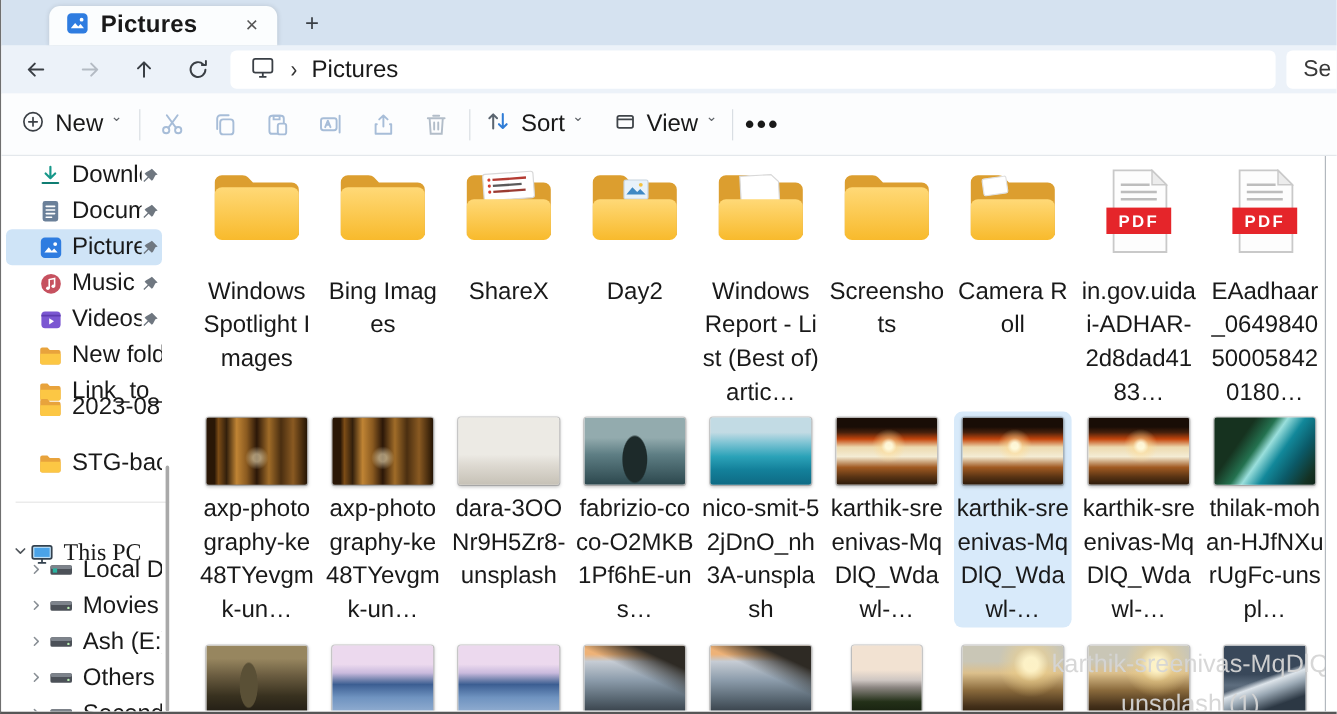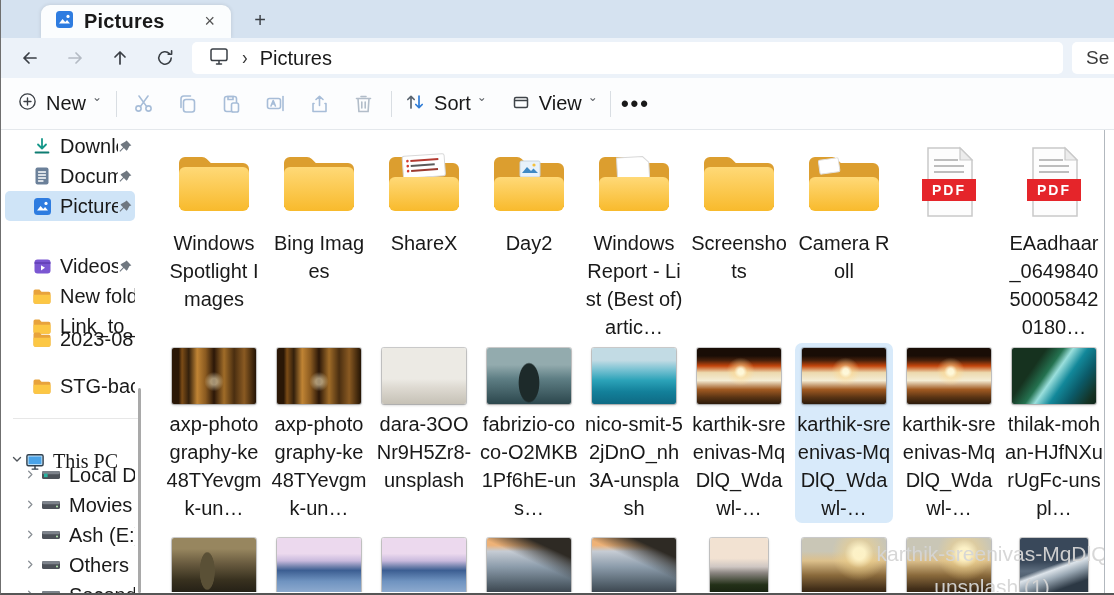--- a/index.html
+++ b/index.html
@@ -56,21 +56,21 @@
   .side-item.drive .side-icon { margin-left:4px; }
   .side-scrollbar { position:absolute; left:137px; top:258px; width:3px; height:205px; background:#a9a9a9; border-radius:2px; }
 
   
   .content { position:absolute; left:160px; top:0; width:944px; height:462px; overflow:hidden; }
   .grid-row { position:absolute; left:4px; display:flex; gap:7px; }
   .row1 { top:10px; } .row2 { top:213px;align-items:flex-end; } .row3 { top:408px; }
   .cell { width:98px; display:flex; flex-direction:column; align-items:center; border-radius:7px; }
   .row2 .cell { height:180px; padding-top:5px; }
   .cell.selected { background:#d8eafa; }
-  .icon-area { height:84px; display:flex; align-items:center; justify-content:center; }
+  .icon-area { height:84px; display:flex; align-items:flex-start; justify-content:center; }
   .item-label { width:98px; font-size:20px; line-height:28px; color:#191919; text-align:center;
     word-break:break-all; display:-webkit-box; -webkit-line-clamp:4; -webkit-box-orient:vertical;
     overflow:hidden; margin-top:5px; }
   .row2 .item-label { margin-top:6px; }
   .thumb { width:84px; height:56px; border-radius:2px;
     box-shadow:0 0 0 1px rgba(0,0,0,.18), 0 1px 3px rgba(0,0,0,.25); flex:none; }
   .row3 .thumb { height:60px; }
 
   
   .t-temple { background:
@@ -279,20 +279,34 @@
               <rect x="1" y="1" width="17" height="17" rx="3.5" fill="#2e7ce0"></rect>
               <path d="M4 13.5l3.6-4.4 2.6 3 1.9-2.1 2.9 3.5z" fill="#fff"></path>
               <circle cx="13" cy="6.4" r="1.6" fill="#fff"></circle>
             </svg>
           </span>
           <span class="side-label">Pictures</span>
           <span class="side-pin"><svg width="15" height="15" viewBox="0 0 15 15">
               <path d="M8.6 1.6l4.8 4.8-1.9.7-2 3.6-1 1-2.6-2.6-3.6 3.6-.8-.8 3.6-3.6L2.5 5.7l1-1 3.6-2z" fill="#6f7780"></path>
             </svg></span>
         </div>
+        <div class="side-item" style="top: 91px;">
+          <span class="side-icon">
+            <svg width="19" height="19" viewBox="0 0 19 19">
+              <circle cx="9.5" cy="9.5" r="8.2" fill="#c6515f"></circle>
+              <path d="M8 13.2V6l4.5-1v6.6" stroke="#fff" stroke-width="1.3" fill="none"></path>
+              <circle cx="6.9" cy="13.2" r="1.5" fill="#fff"></circle>
+              <circle cx="11.4" cy="11.6" r="1.5" fill="#fff"></circle>
+            </svg>
+          </span>
+          <span class="side-label">Music</span>
+          <span class="side-pin"><svg width="15" height="15" viewBox="0 0 15 15">
+              <path d="M8.6 1.6l4.8 4.8-1.9.7-2 3.6-1 1-2.6-2.6-3.6 3.6-.8-.8 3.6-3.6L2.5 5.7l1-1 3.6-2z" fill="#6f7780"></path>
+            </svg></span>
+        </div>
         <div class="side-item" style="top: 121px;">
           <span class="side-icon">
             <svg width="19" height="19" viewBox="0 0 19 19">
               <rect x="1.5" y="2.5" width="16" height="14" rx="3" fill="#7b57d2"></rect>
               <path d="M1.5 6h16" stroke="#5e3cb0" stroke-width="1.4"></path>
               <path d="M8 8.2l4 2.6-4 2.6z" fill="#fff"></path>
             </svg>
           </span>
           <span class="side-label">Videos</span>
           <span class="side-pin"><svg width="15" height="15" viewBox="0 0 15 15">
@@ -548,20 +562,21 @@
           <div class="cell">
             <div class="icon-area">
               <svg width="58" height="72" viewBox="0 0 58 72">
                 <path d="M8 2h32l12 12v56H8z" fill="#fdfdfd" stroke="#c9c9c9" stroke-width="1.5"></path>
                 <path d="M40 2l12 12H40z" fill="#ececec" stroke="#c9c9c9" stroke-width="1.2"></path>
                 <path d="M14 14h24M14 20h30M14 26h30" stroke="#bdbdbd" stroke-width="2"></path>
                 <rect x="2" y="33" width="54" height="22" fill="#e5252a"></rect>
                 <text x="29" y="49" font-family="Liberation Sans,sans-serif" font-size="14" font-weight="bold" fill="#fff" text-anchor="middle" letter-spacing="2">PDF</text>
               </svg>
             </div>
+            <div class="item-label">in.gov.uidai-ADHAR-2d8dad4183…</div>
           </div>
           <div class="cell">
             <div class="icon-area">
               <svg width="58" height="72" viewBox="0 0 58 72">
                 <path d="M8 2h32l12 12v56H8z" fill="#fdfdfd" stroke="#c9c9c9" stroke-width="1.5"></path>
                 <path d="M40 2l12 12H40z" fill="#ececec" stroke="#c9c9c9" stroke-width="1.2"></path>
                 <path d="M14 14h24M14 20h30M14 26h30" stroke="#bdbdbd" stroke-width="2"></path>
                 <rect x="2" y="33" width="54" height="22" fill="#e5252a"></rect>
                 <text x="29" y="49" font-family="Liberation Sans,sans-serif" font-size="14" font-weight="bold" fill="#fff" text-anchor="middle" letter-spacing="2">PDF</text>
               </svg>

